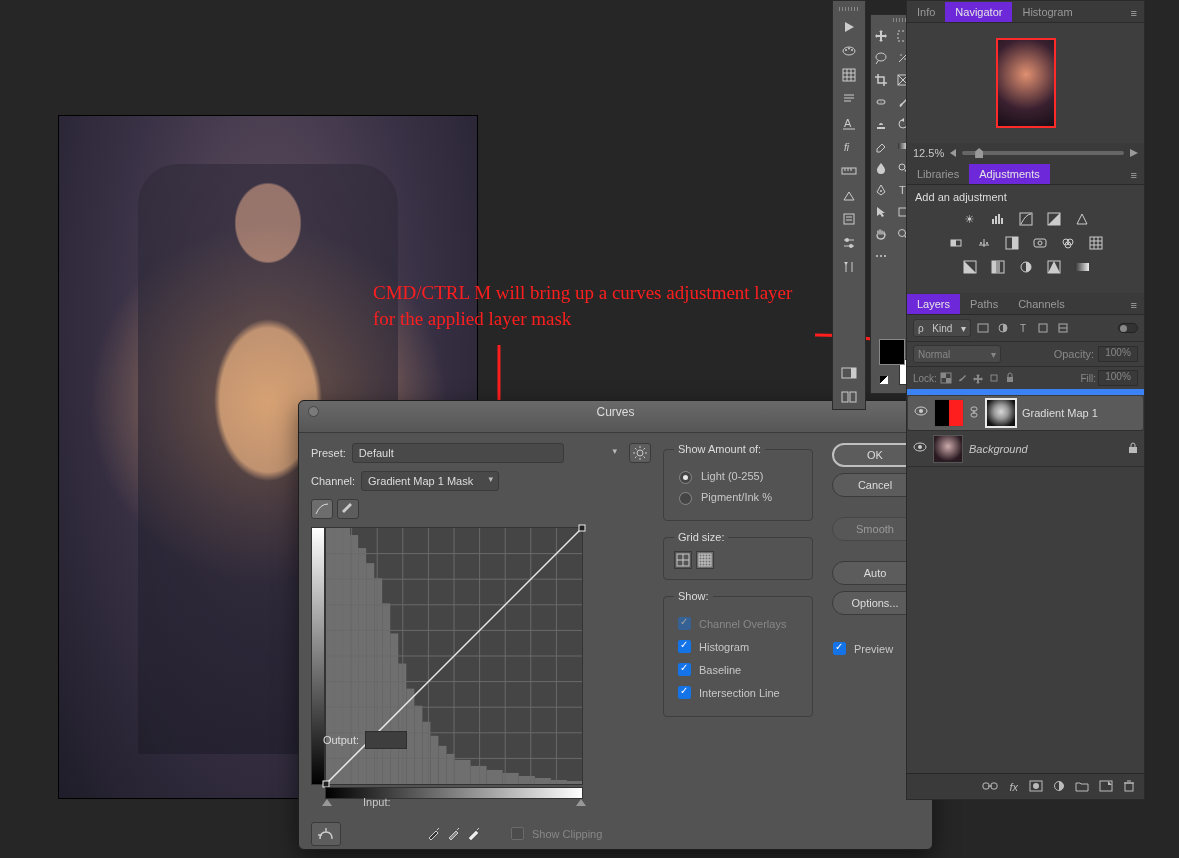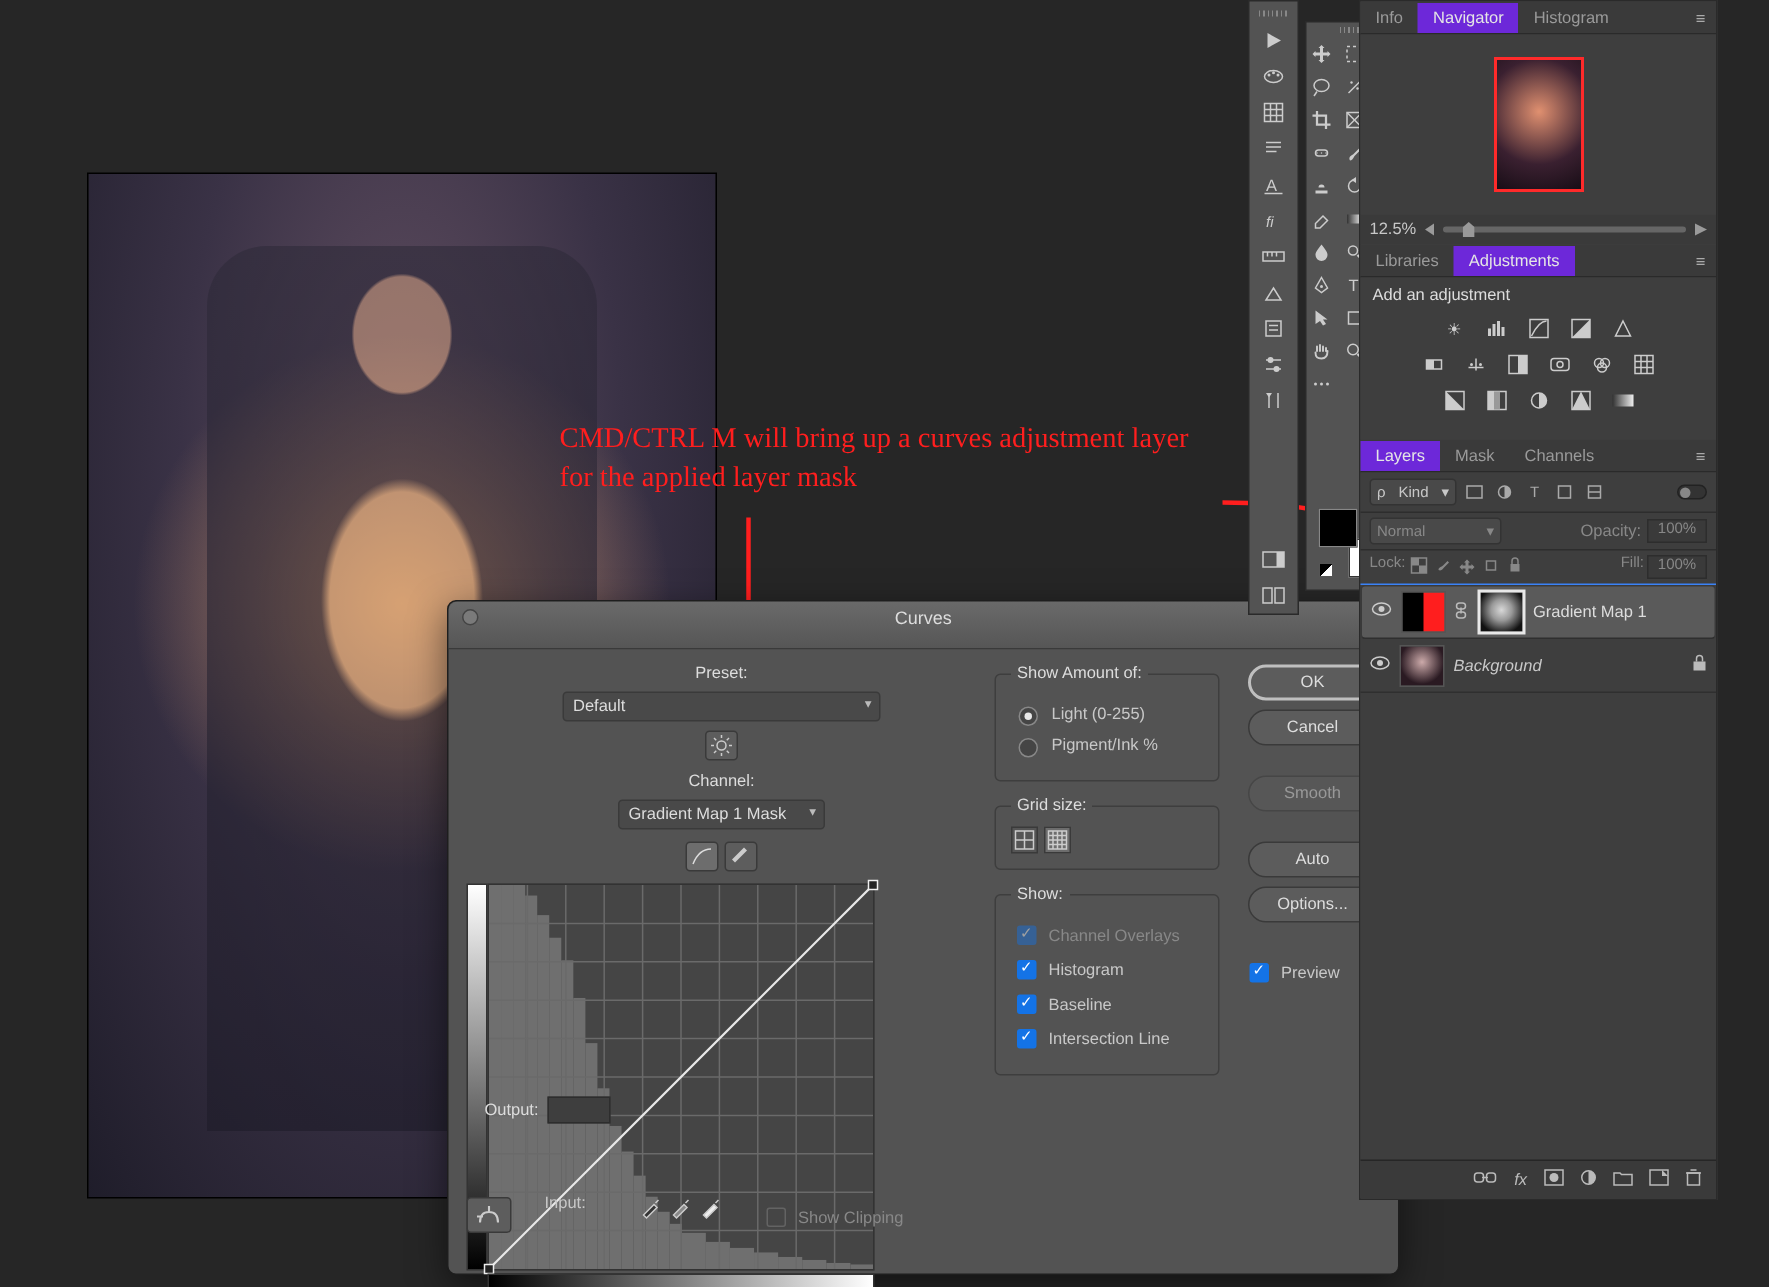--- a/index.html
+++ b/index.html
@@ -39,21 +39,21 @@
     box-shadow:0 8px 24px rgba(0,0,0,.5);}
   .dialog-title{background:linear-gradient(#6a6a6a,#565656);height:32px;
     border-bottom:1px solid #3a3a3a;text-align:center;line-height:22px;
     font-size:12px;color:#ddd;border-radius:6px 6px 0 0;position:relative;}
   .traffic-dot{position:absolute;left:9px;top:5px;width:11px;height:11px;border-radius:50%;
     background:#7a7a7a;border:1px solid #444;}
   .dlg-body{display:flex;padding:10px 12px 12px 12px;gap:12px;}
   .dlg-left{flex:0 0 340px;}
   .dlg-mid{flex:0 0 150px;}
   .dlg-right{flex:0 0 100px;display:flex;flex-direction:column;gap:6px;align-items:center;}
-  .row{display:flex;align-items:center;gap:6px;margin-bottom:8px;flex-direction:column;}
+  .row{display:flex;align-items:center;gap:6px;margin-bottom:8px;}
   label.fld{color:#ddd;font-size:11px;}
   select,.sel{background:#494949;color:#ddd;border:1px solid #3a3a3a;height:20px;
     font-size:11px;padding:0 18px 0 6px;border-radius:3px;appearance:none;position:relative;}
   .sel-wrap{position:relative;display:inline-block;}
   .sel-wrap::after{content:"▾";position:absolute;right:6px;top:3px;color:#bbb;pointer-events:none;font-size:9px;}
   .curve-icons{display:flex;gap:4px;}
   .icon-btn{width:22px;height:20px;background:#5d5d5d;border:1px solid #3a3a3a;border-radius:3px;
     display:flex;align-items:center;justify-content:center;}
   .icon-btn.active{background:#6d6d6d;}
   .gear{width:16px;height:16px;display:inline-block;}
@@ -135,21 +135,21 @@
   .layers-body{background:#3e3e3e;flex:1;display:flex;flex-direction:column;}
   .layers-top{display:flex;align-items:center;gap:4px;padding:4px 6px;border-bottom:1px solid #2d2d2d;}
   .kind-sel{flex:0 0 58px;height:18px;background:#494949;border:1px solid #333;border-radius:3px;
     font-size:10px;padding:0 4px;display:flex;align-items:center;justify-content:space-between;}
   .filter-ic{width:16px;height:16px;display:flex;align-items:center;justify-content:center;color:#aaa;}
   .blend-row{display:flex;align-items:center;gap:4px;padding:3px 6px;border-bottom:1px solid #2d2d2d;}
   .blend-sel{width:88px;height:18px;background:#494949;border:1px solid #333;border-radius:3px;
     padding:0 4px;font-size:10px;display:flex;align-items:center;justify-content:space-between;color:#888;}
   .pct{width:40px;height:16px;background:#3a3a3a;border:1px solid #2d2d2d;font-size:10px;
     text-align:center;color:#888;}
-  .lock-row{display:flex;gap:2px;padding:3px 6px;border-bottom:1px solid #3b82f6;
+  .lock-row{display:flex;align-items:center;gap:2px;padding:3px 6px;border-bottom:6px solid #3b82f6;
     color:#888;font-size:10px;}
   .lock-row .lk{width:14px;height:14px;display:flex;align-items:center;justify-content:center;}
   .layer{display:flex;align-items:center;height:36px;padding:0 6px;gap:6px;border-bottom:1px solid #2f2f2f;}
   .layer.sel{background:#5a5a5a;}
   .eye{width:14px;height:14px;color:#ccc;}
   .thumb-s{width:30px;height:28px;background:#222;border:1px solid #555;position:relative;}
   .thumb-s.gm{background:linear-gradient(90deg,#000 0%,#000 48%,#ff1e1e 52%,#ff1e1e 100%);}
   .thumb-s.mask{background:radial-gradient(circle at 50% 45%,#d8d8d8 0%,#999 35%,#111 80%);}
   .thumb-s.bg{background:radial-gradient(circle at 50% 40%,#caa 0%,#2a1a22 70%);}
   .link-ic{width:10px;color:#bbb;}
@@ -294,21 +294,21 @@
       <div class="output-row" style="position:absolute;left:10px;top:326px;transform:rotate(0);">
       </div>
       <div style="display:flex;align-items:center;gap:6px;position:absolute;left:8px;top:330px;">
         <span class="output-lbl">Output:</span>
         <span class="num-box"></span>
       </div>
       <div class="input-row" style="position:absolute;left:14px;top:388px;width:330px;">
         <span style="margin-left:50px">Input:</span>
         <span class="num-box" style="visibility:hidden"></span>
       </div>
-      <div style="position:absolute;left:12px;bottom:24px;display:flex;align-items:flex-start;gap:26px;">
+      <div style="position:absolute;left:12px;bottom:2px;display:flex;align-items:center;gap:26px;">
         <span class="hand-btn">
           <svg width="18" height="16">
               <path d="M3 13 Q3 6 9 6 L9 2 M5 9 L1 9 M9 6 Q15 6 15 13" stroke="#ccc" fill="none" stroke-width="1.4"></path>
             </svg>
         </span>
         <span class="droppers">
           <span><svg width="14" height="14">
                 <path d="M2 12 L9 5 L11 7 L4 14z M10 4 L12 2" stroke="#ccc" fill="#333"></path>
               </svg></span>
           <span><svg width="14" height="14">
@@ -769,21 +769,21 @@
       <span class="adj-ic">
           <svg width="14" height="8">
             <rect width="14" height="8" fill="url(#g1)"></rect>
           </svg>
         </span>
     </div>
   </div>
 
   <div class="tabs">
     <span class="tab active">Layers</span>
-    <span class="tab">Mask</span>
+    <span class="tab">Paths</span>
     <span class="tab">Channels</span>
     <span class="menu-icon">≡</span>
   </div>
   <div class="layers-body">
     <div class="layers-top">
       <span class="kind-sel">
           <span>ρ </span>
           <span>Kind</span>
           <span>▾</span>
         </span>

